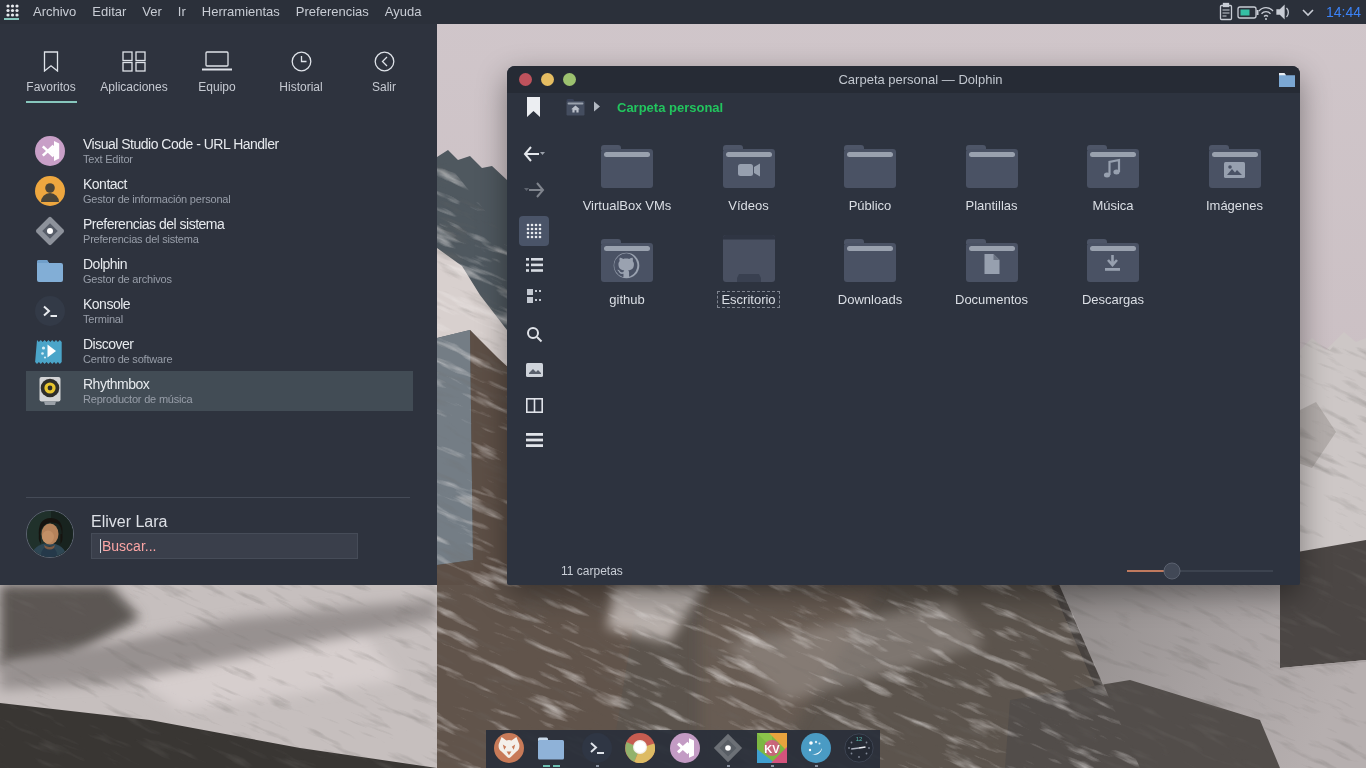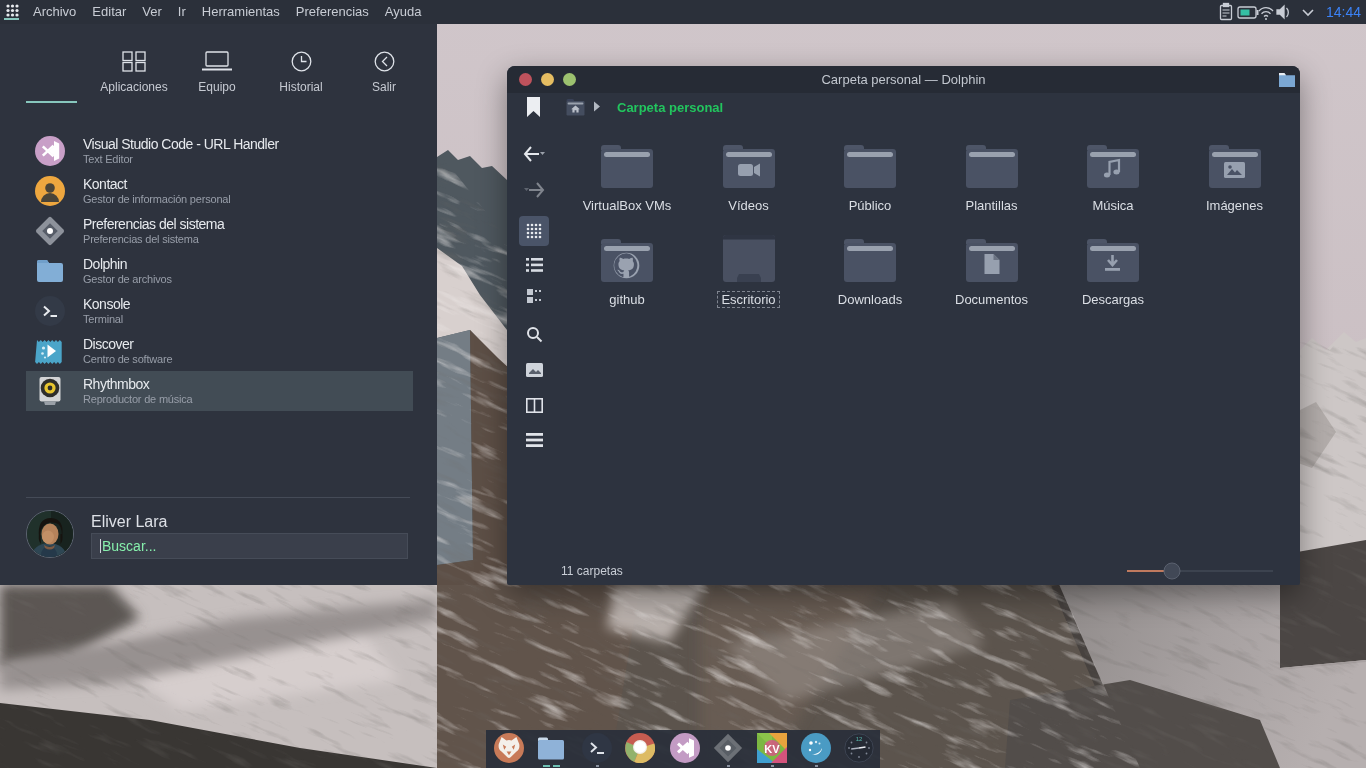--- a/index.html
+++ b/index.html
@@ -22,27 +22,27 @@
 #tabline { position:absolute; left:26px; top:77px; width:51px; height:2px; background:#87c7bd; }
 .applist { position:absolute; left:0; top:107px; width:437px; }
 .approw { position:relative; height:40px; padding-left:83px; }
 .approw.sel { background:linear-gradient(#424c55,#424c55) no-repeat 26px 0; background-size:387px 100%; }
 .approw .ic { position:absolute; left:35px; top:5px; width:30px; height:30px; }
 .approw .t1 { font-size:14px; letter-spacing:-0.5px; color:#e7eaee; padding-top:6px; line-height:15px; }
 .approw .t2 { font-size:11px; letter-spacing:-0.2px; color:#989ea9; margin-top:1px; line-height:13px; }
 #lframe { position:absolute; left:26px; top:473px; width:384px; height:1px; background:#454b57; }
 #avatar { position:absolute; left:26px; top:486px; width:48px; height:48px; border-radius:50%; overflow:hidden; border:1px solid #5c6470; }
 #uname { position:absolute; left:91px; top:489px; font-size:16px; color:#dde0e6; }
-#search { position:absolute; left:91px; top:509px; width:317px; height:26px; background:#3a3f4b; border:1px solid #464c58; color:#86efac; font-size:14px; line-height:24px; padding-left:8px; }
+#search { position:absolute; left:91px; top:509px; width:267px; height:26px; background:#3a3f4b; border:1px solid #464c58; color:#fca5a5; font-size:14px; line-height:24px; padding-left:8px; }
 #search .cursor { display:inline-block; width:1px; height:14px; background:#cfd3da; vertical-align:-2px; margin-right:1px;}
 
 #win { position:absolute; left:507px; top:66px; width:793px; height:519px; border-radius:8px 8px 2px 2px; background:#2d333f; box-shadow:0 10px 30px rgba(0,0,0,.4); }
 #titlebar { position:absolute; left:0; top:0; width:793px; height:27px; background:#262b35; border-radius:8px 8px 0 0; }
 .tl { position:absolute; top:7px; width:13px; height:13px; border-radius:50%; }
-#wtitle { position:absolute; width:100%; text-align:center; top:0; line-height:27px; font-size:13px; color:#c2c7cf; }
+#wtitle { position:absolute; width:100%; text-align:center; top:0; line-height:27px; font-size:13px; color:#c2c7cf;margin-left:17px; }
 #wfold { position:absolute; right:5px; top:7px; }
 #toolbar { position:absolute; left:0; top:27px; width:793px; height:31px; }
 #crumb { position:absolute; left:59px; top:5px; height:18px; }
 #crumbtxt { position:absolute; left:110px; top:7px; font-size:13px; font-weight:bold; color:#22c55e; }
 #sidebar { position:absolute; left:0; top:0; width:54px; height:491px; }
 .sbi { position:absolute; left:0; width:54px; text-align:center; }
 #selbox { position:absolute; left:12px; top:150px; width:30px; height:30px; background:#4a5468; border-radius:4px; }
 #fview { position:absolute; left:54px; top:58px; width:739px; height:433px; }
 .fitem { position:absolute; width:110px; text-align:center; }
 .fitem .lbl { font-size:13px; color:#dbdfe5; margin-top:4px; }
@@ -161,20 +161,23 @@
     <path d="M120.5 8 a6.5 6.5 0 0 1 0 9"></path>
     <path d="M137 10 l5 5 5 -5" stroke-width="1.6"></path>
   </g>
 </svg>
     </div>
   <div id="clock">14:44</div>
 </div>
 
 <div id="launcher">
   <div class="tabs">
+    <div class="tab" style="left:11px"><svg width="28" height="21" viewBox="0 0 28 21">
+          <path d="M7.5 1 H20.5 V20 L14 14.8 L7.5 20 Z" fill="none" stroke="#dfe3e9" stroke-width="1.3"></path>
+        </svg><div class="lbl">Favoritos</div></div>
     <div class="tab" style="left:94px"><svg width="24" height="21" viewBox="0 0 24 21">
           <g fill="none" stroke="#dfe3e9" stroke-width="1.3">
             <rect x="1" y="1" width="9" height="8.5"></rect>
             <rect x="14" y="1" width="9" height="8.5"></rect>
             <rect x="1" y="11.5" width="9" height="8.5"></rect>
             <rect x="14" y="11.5" width="9" height="8.5"></rect>
           </g>
         </svg><div class="lbl">Aplicaciones</div></div>
     <div class="tab" style="left:177px"><svg width="32" height="21" viewBox="0 0 32 21">
           <g fill="none" stroke="#dfe3e9" stroke-width="1.3">

